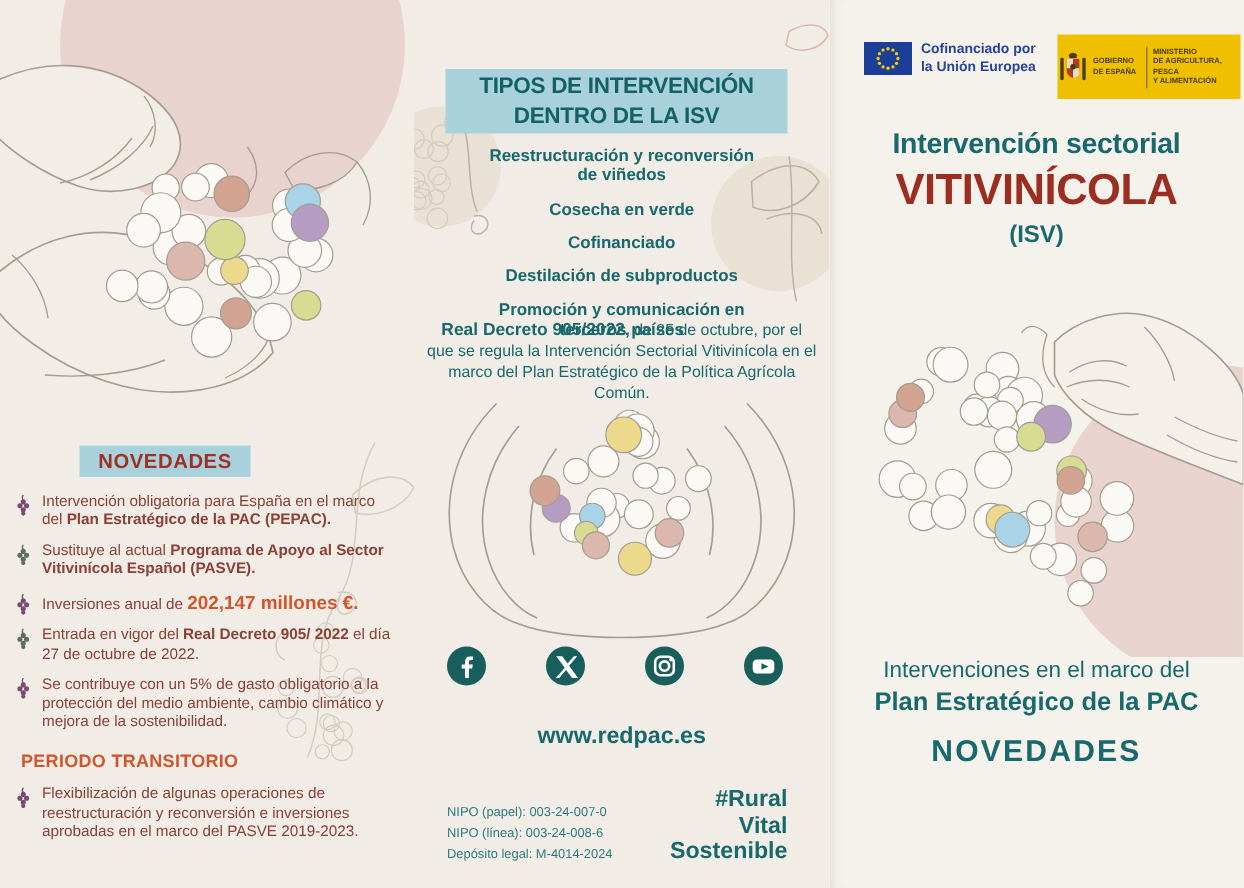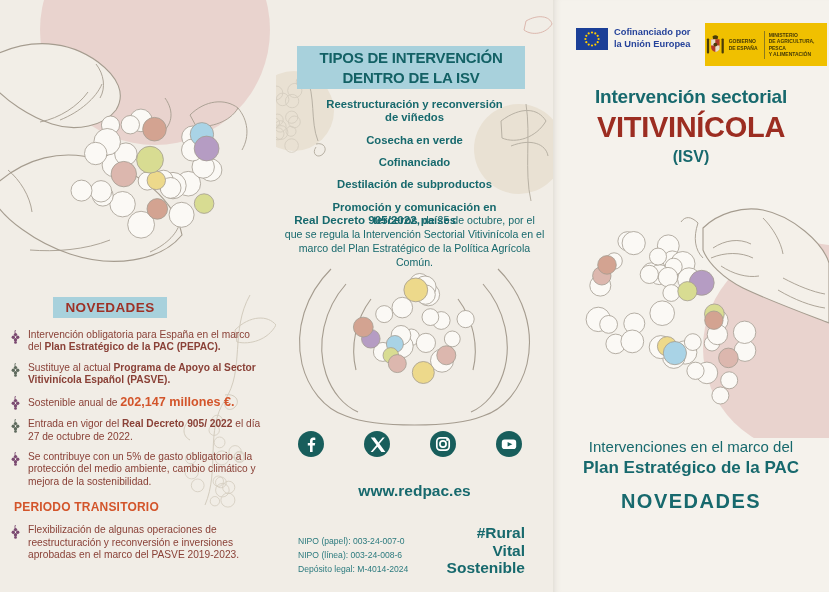--- a/index.html
+++ b/index.html
@@ -194,21 +194,21 @@
         <svg class="grape-bullet" width="11" height="14" viewBox="0 0 11 14">
           <path d="M5.5,0 C4.5,1.5 5,3 5.5,3.8" stroke="#7b4a71" fill="none" stroke-width="0.9"></path>
           <g fill="#7b4a71">
               <circle cx="5.5" cy="4.6" r="1.7"></circle>
               <circle cx="3.3" cy="7.2" r="1.7"></circle>
               <circle cx="7.7" cy="7.2" r="1.7"></circle>
               <circle cx="5.5" cy="9.8" r="1.7"></circle>
               <circle cx="5.5" cy="12.4" r="1.4"></circle>
             </g>
         </svg>
-        <p><span>Sostenible anual de </span><b class="hl">202,147 millones €.</b><span></span></p>
+        <p><span>Inversiones anual de </span><b class="hl">202,147 millones €.</b><span></span></p>
       </div>
 
       <div class="n-item">
         <svg class="grape-bullet" width="11" height="14" viewBox="0 0 11 14">
           <path d="M5.5,0 C4.5,1.5 5,3 5.5,3.8" stroke="#5f6b5e" fill="none" stroke-width="0.9"></path>
           <g fill="#5f6b5e">
               <circle cx="5.5" cy="4.6" r="1.7"></circle>
               <circle cx="3.3" cy="7.2" r="1.7"></circle>
               <circle cx="7.7" cy="7.2" r="1.7"></circle>
               <circle cx="5.5" cy="9.8" r="1.7"></circle>

